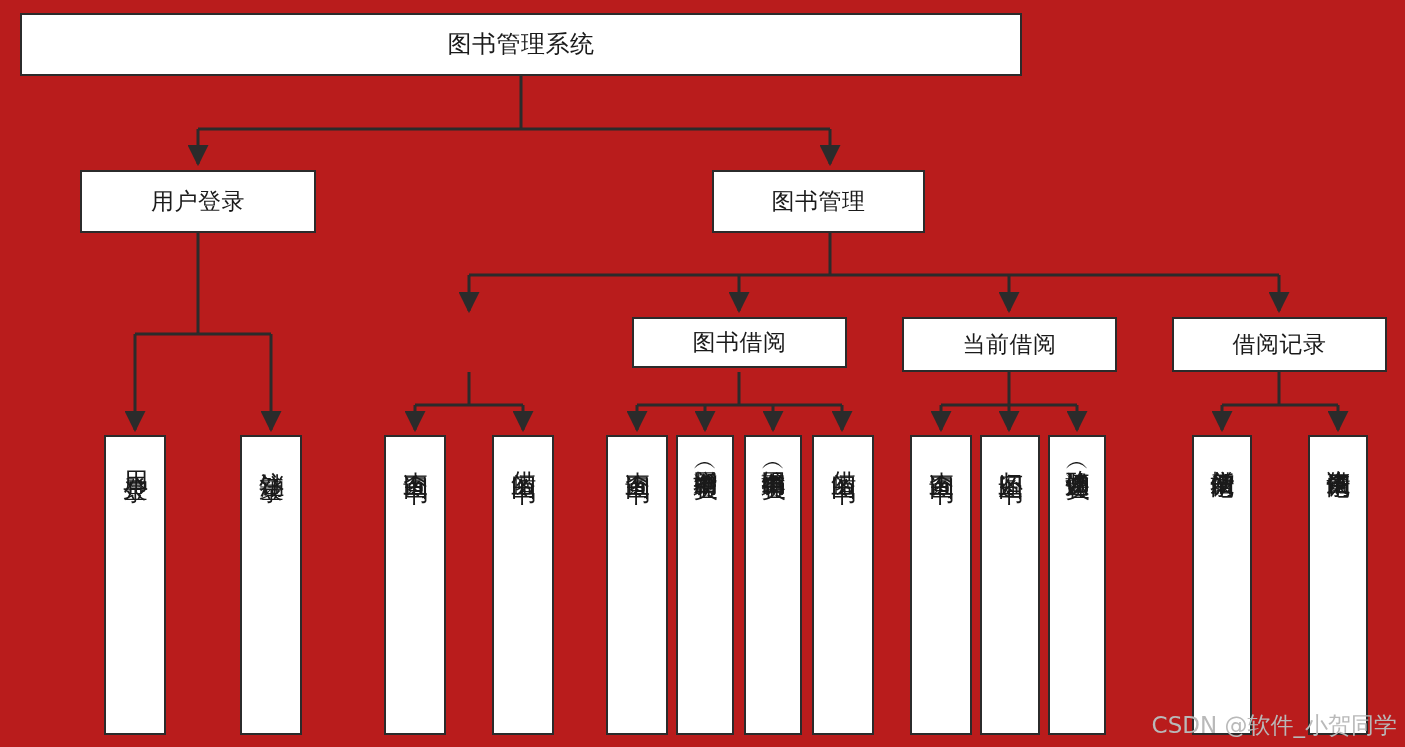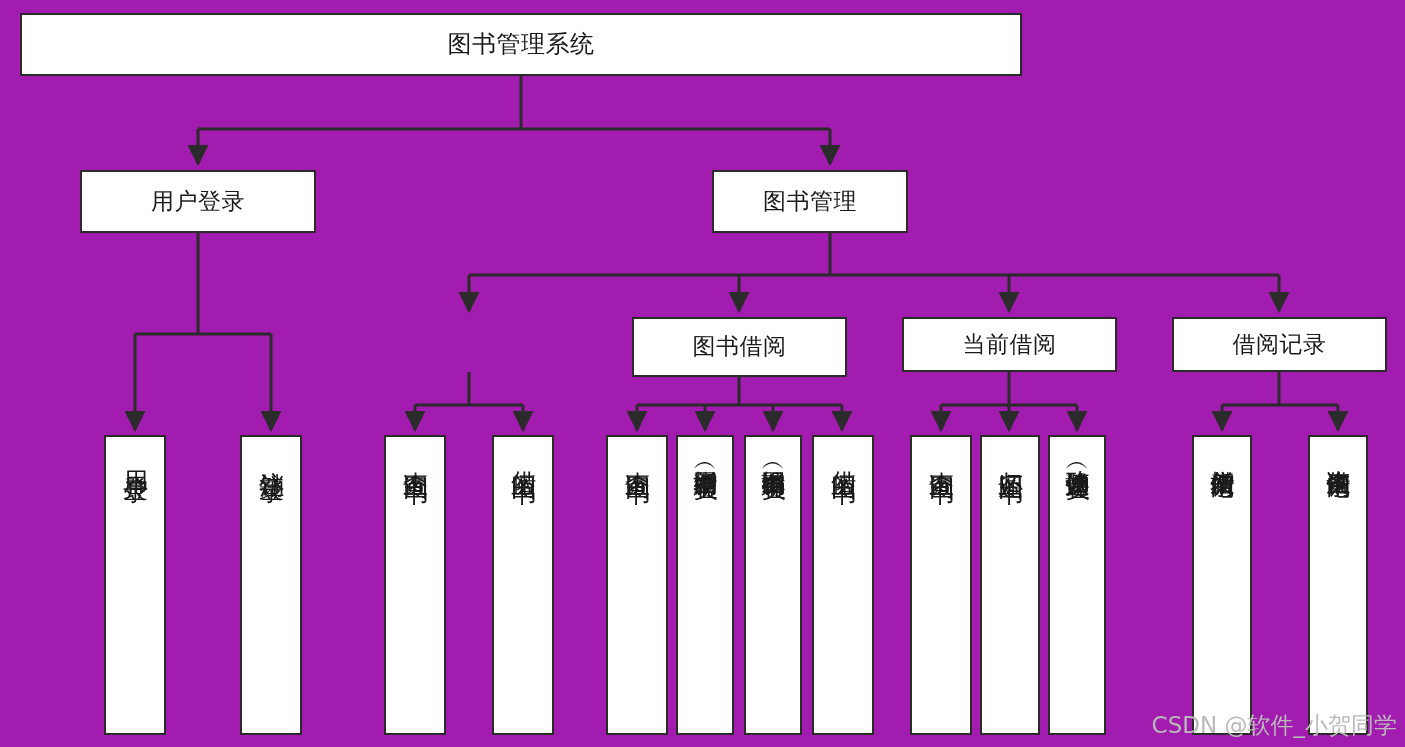--- a/index.html
+++ b/index.html
@@ -8,21 +8,21 @@
     padding: 0;
     background: #ffffff;
   }
   body {
     font-family: "DejaVu Sans", "Liberation Sans", sans-serif;
   }
   #diagram-root {
     position: relative;
     width: 1405px;
     height: 747px;
-    background: #a21caf;
+    background: #b91c1c;
     overflow: hidden;
   }
   #edge-layer {
     position: absolute;
     left: 0;
     top: 0;
     width: 1405px;
     height: 747px;
   }
   .node {
@@ -133,25 +133,25 @@
     </g>
   </svg>
 
   <div class="node horiz root" style="left:20px; top:13px; width:1002px; height:63px;">
     <span class="node-label">图书管理系统</span>
   </div>
 
   <div class="node horiz" style="left:80px; top:170px; width:236px; height:63px;">
     <span class="node-label">用户登录</span>
   </div>
-  <div class="node horiz" style="left:712px; top:170px; width:196px; height:63px;">
+  <div class="node horiz" style="left:712px; top:170px; width:213px; height:63px;">
     <span class="node-label">图书管理</span>
   </div>
 
-  <div class="node horiz" style="left:632px; top:317px; width:215px; height:60px;">
+  <div class="node horiz" style="left:632px; top:317px; width:215px; height:51px;">
     <span class="node-label">图书借阅</span>
   </div>
   <div class="node horiz" style="left:902px; top:317px; width:215px; height:55px;">
     <span class="node-label">当前借阅</span>
   </div>
   <div class="node horiz" style="left:1172px; top:317px; width:215px; height:55px;">
     <span class="node-label">借阅记录</span>
   </div>
 
   <div class="node vert" style="left:104px; top:435px; width:62px; height:300px;">

